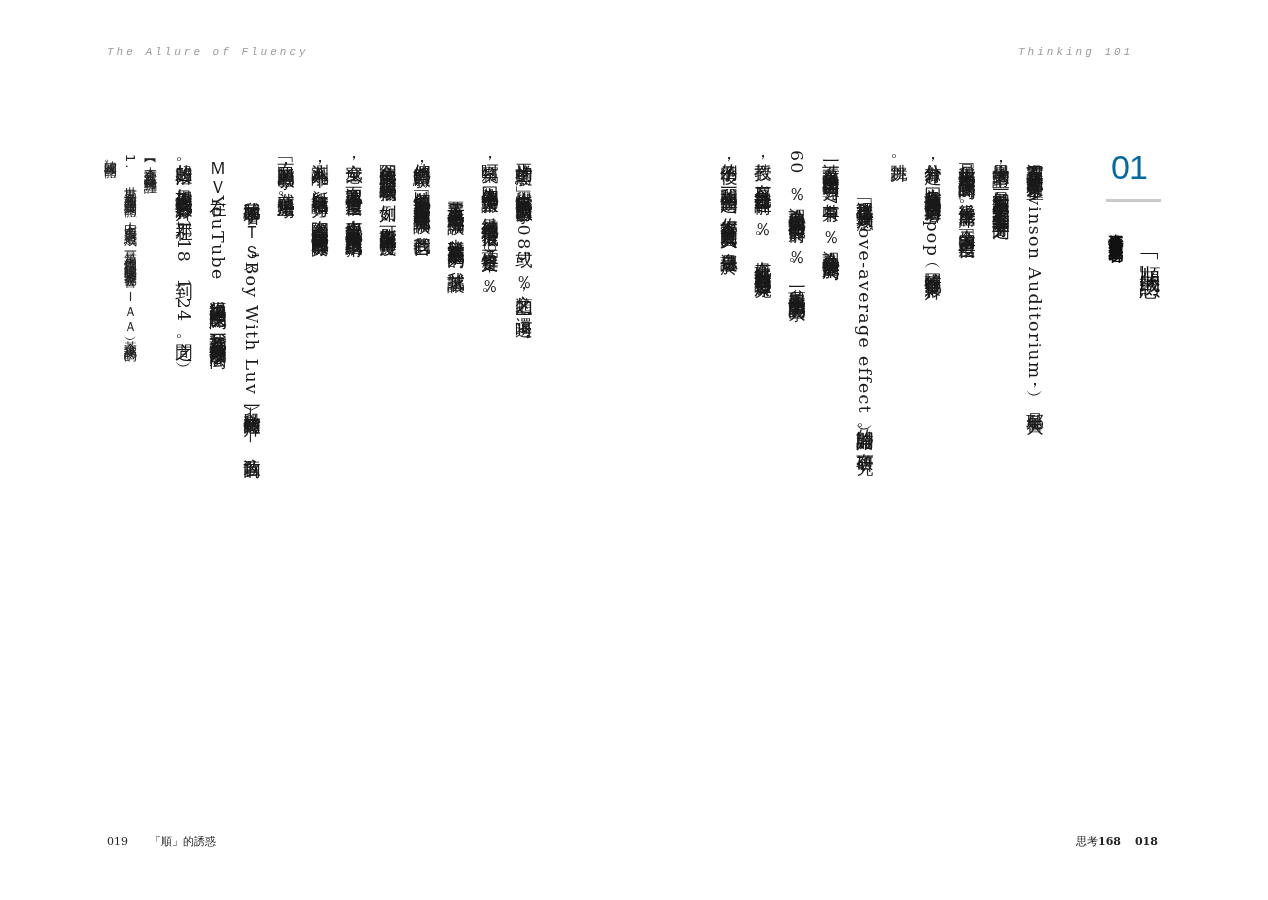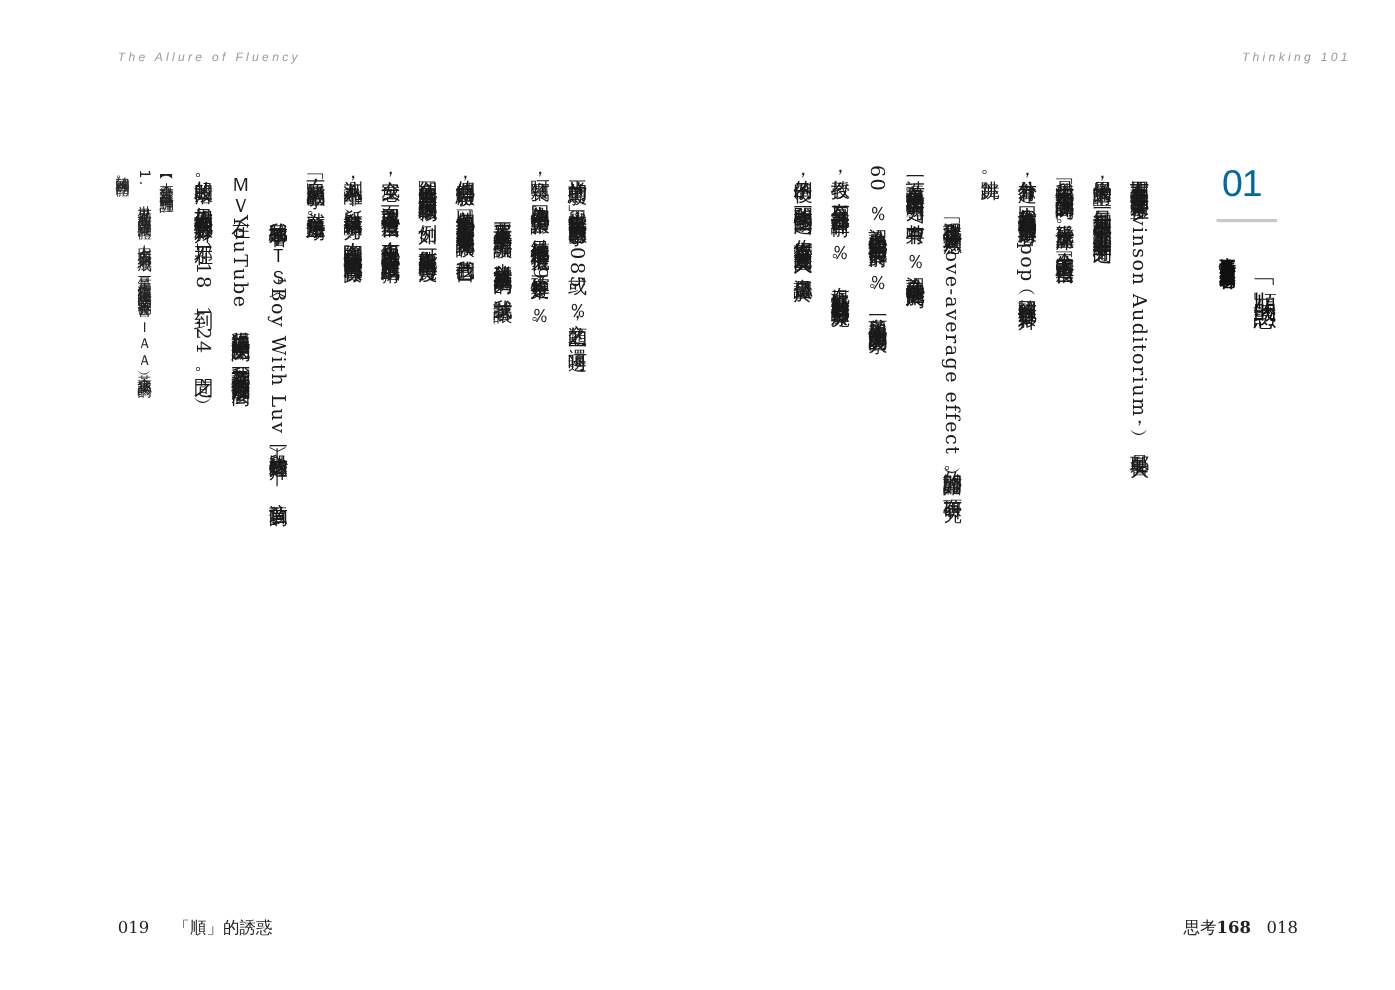--- a/index.html
+++ b/index.html
@@ -1,39 +1,39 @@
 <!DOCTYPE html>
 <html><head>
 <meta charset="utf-8">
 <style>
   html, body { margin:0; padding:0; background:#ffffff; }
   body { width:1268px; height:900px; position:relative; overflow:hidden;
          font-family:"DejaVu Serif", "Liberation Serif", serif; color:#1a1a1a; }
-  .running-head { position:absolute; top:46px; font-family:Liberation Sans, sans-serif;
+  .running-head { position:absolute; top:46px; font-family:Liberation Mono, monospace;
          font-style:italic; font-size:11px; letter-spacing:3px; color:#9a9a9a; }
   .rh-left { left:107px; }
-  .rh-right { left:1129px; }
+  .rh-right { left:1018px; }
   .col { position:absolute; top:150px; writing-mode:vertical-rl; text-orientation:mixed;
          font-size:17.4px; line-height:34px; letter-spacing:1.3px; white-space:nowrap; }
   .col.indent { top:188px; }
   .note-col { position:absolute; top:150px; writing-mode:vertical-rl; text-orientation:mixed;
          font-family:"DejaVu Sans", sans-serif; font-size:13px; line-height:20px;
          letter-spacing:2px; white-space:nowrap; color:#222; }
   .chapter-num { position:absolute; left:1111px; top:148px; font-family:"Liberation Sans", sans-serif;
          font-size:34px; color:#0369a1; letter-spacing:-1px; }
   .chapter-rule { position:absolute; left:1106px; top:199px; width:55px; height:3px; background:#c9c9c9; }
   .chapter-title { position:absolute; left:1136px; top:246px; writing-mode:vertical-rl;
          font-family:"DejaVu Sans", sans-serif; font-size:21px; letter-spacing:3px; white-space:nowrap; color:#111;}
   .chapter-sub { position:absolute; left:1106px; top:222px; writing-mode:vertical-rl;
          font-family:"DejaVu Sans", sans-serif; font-weight:bold; font-size:15px; letter-spacing:1.2px; white-space:nowrap; color:#111;}
-  .footer { position:absolute; top:834px; font-size:15px; color:#222; font-family:"DejaVu Serif", serif; }
+  .footer { position:absolute; top:834px; font-size:11px; color:#222; font-family:"DejaVu Serif", serif; }
   .f-left { left:107px; }
   .f-left .title { margin-left:22px; }
   .f-right { left:1076px; }
-  .f-right .num { margin-left:14px; }
+  .f-right .num { margin-left:14px;font-weight:bold; }
   .f-right .bold { font-weight:bold; }
 </style>
 </head>
 <body>
 
 <div class="running-head rh-left">The Allure of Fluency</div>
 <div class="running-head rh-right">Thinking 101</div>
 
 <div class="chapter-num">01</div>
 <div class="chapter-rule"></div>

